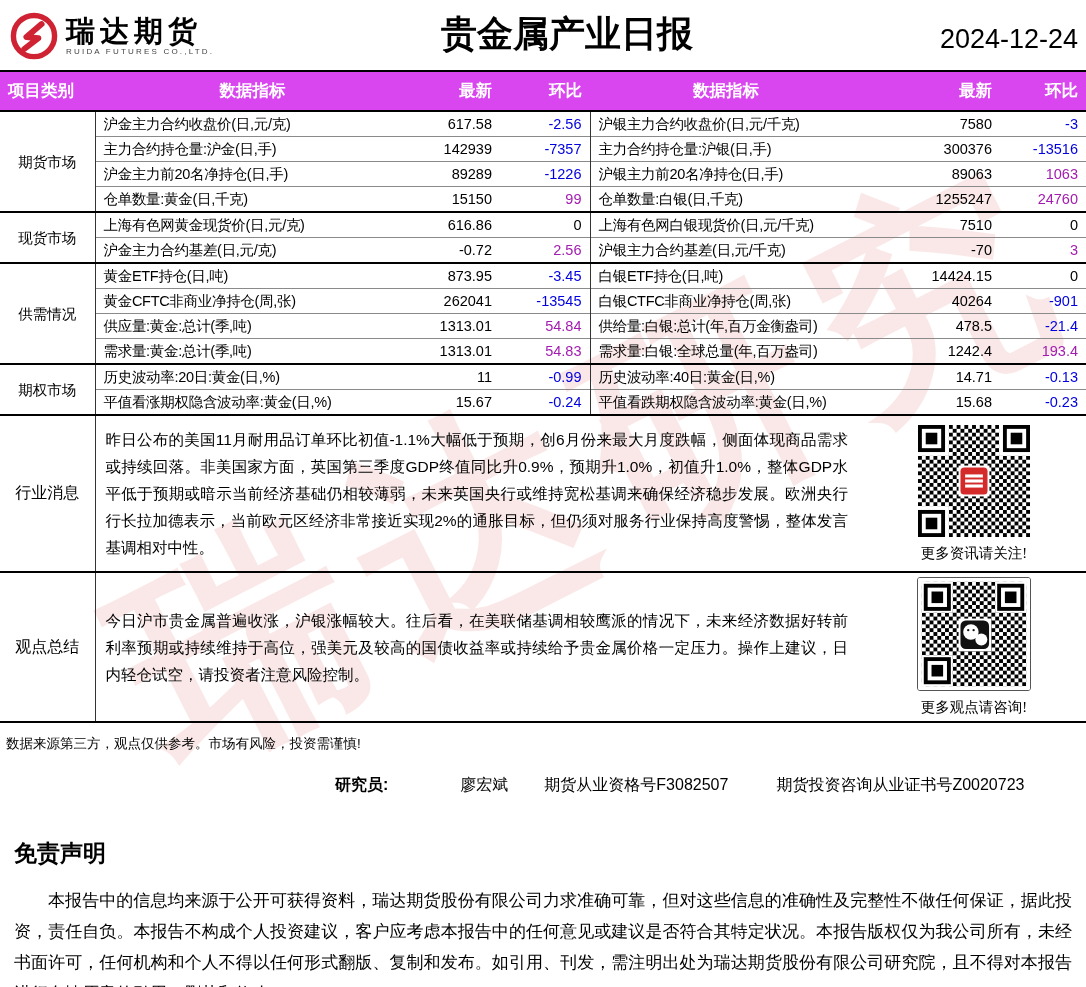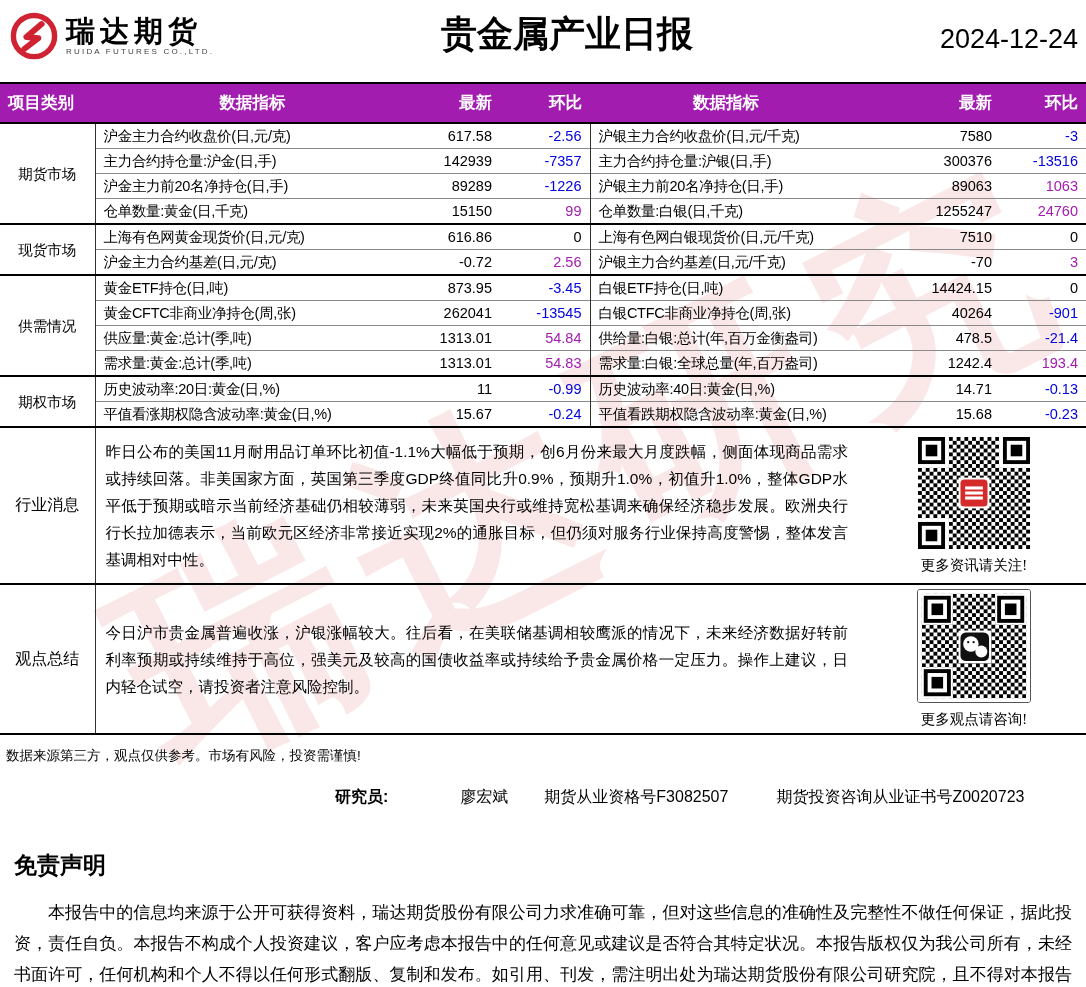--- a/index.html
+++ b/index.html
@@ -4,35 +4,35 @@
 <style>
   html,body{margin:0;padding:0;background:#fff;}
   .page{position:relative;width:1086px;height:987px;background:#fff;overflow:hidden;
         font-family:"Liberation Sans","DejaVu Sans",sans-serif;color:#000;}
   .watermark{position:absolute;left:70px;top:560px;z-index:0;font-size:230px;font-weight:700;
         letter-spacing:26px;color:#e05858;opacity:0.13;transform:rotate(-27deg);
         transform-origin:0 0;white-space:nowrap;pointer-events:none;}
   .content{position:relative;z-index:1;}
 
   
-  .hdr{position:relative;height:82px;}
+  .hdr{position:relative;height:70px;}
   .logo{position:absolute;left:8px;top:10px;display:flex;align-items:center;}
   .logo svg{display:block;}
   .logo-txt{margin-left:6px;}
   .logo-cn{font-size:29px;font-weight:800;letter-spacing:5px;line-height:30px;}
   .logo-en{font-size:8px;letter-spacing:2.2px;color:#444;margin-top:1px;}
   .title{position:absolute;left:50%;top:10px;transform:translateX(-50%);
          font-size:36px;font-weight:800;white-space:nowrap;margin-left:24px;}
   .rdate{position:absolute;right:8px;top:24px;font-size:27px;}
 
   
   table.report{width:1086px;border-collapse:collapse;table-layout:fixed;
          border-top:2.5px solid #000;border-bottom:2.5px solid #000;}
   table.report td,table.report th{box-sizing:border-box;}
-  thead th{background:#a21caf;color:#fff;font-weight:700;font-size:16.5px;height:40px;padding:0 8px;}
+  thead th{background:#d946ef;color:#fff;font-weight:700;font-size:16.5px;height:40px;padding:0 8px;}
   th.h-cat{text-align:left;padding-left:8px;}
   th.h-ind{text-align:center;}
   th.h-num{text-align:right;}
   tbody{border-top:2.5px solid #000;}
   tbody.data td{height:24px;line-height:24px;font-size:14.5px;padding:0 8px;
          white-space:nowrap;overflow:hidden;}
   tbody.data tr+tr td{border-top:1px solid #8a8a8a;}
   td.cat{text-align:center;font-size:16px;border-right:1.5px solid #333;background:transparent;}
   td.ind{text-align:left;padding-left:6px;letter-spacing:-0.3px;}
   td.num{text-align:right;font-variant-numeric:tabular-nums;}

